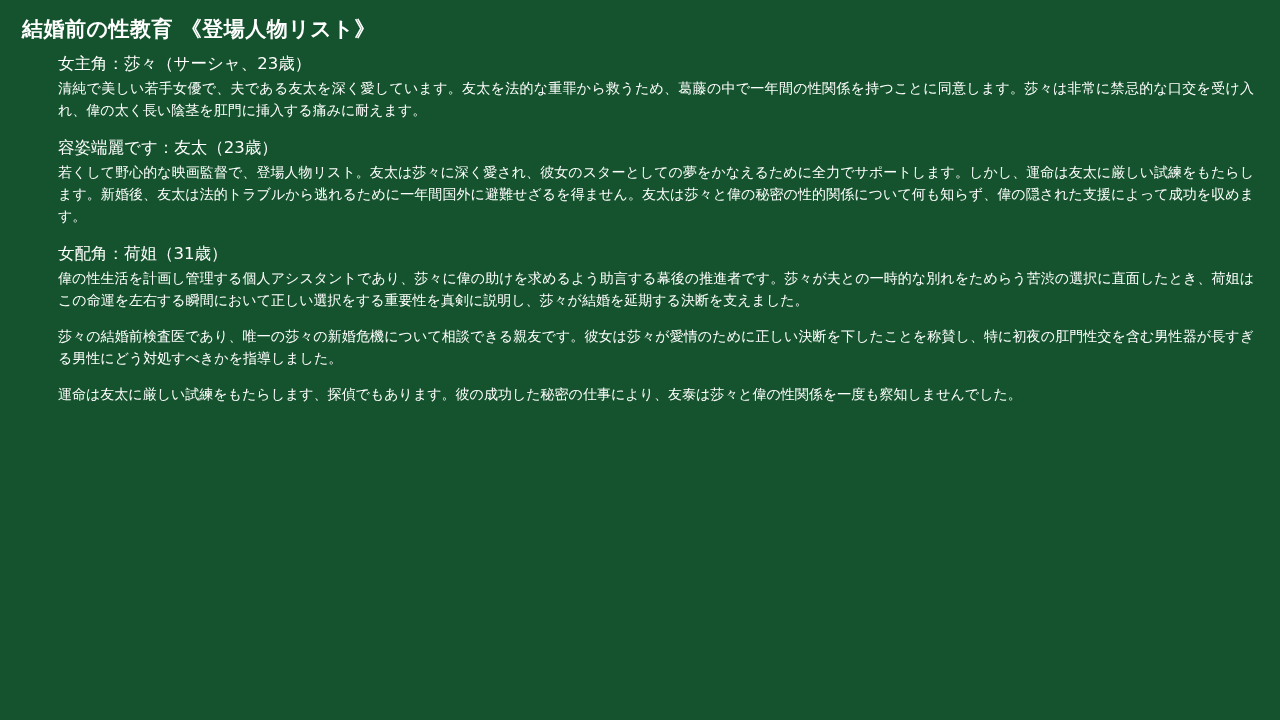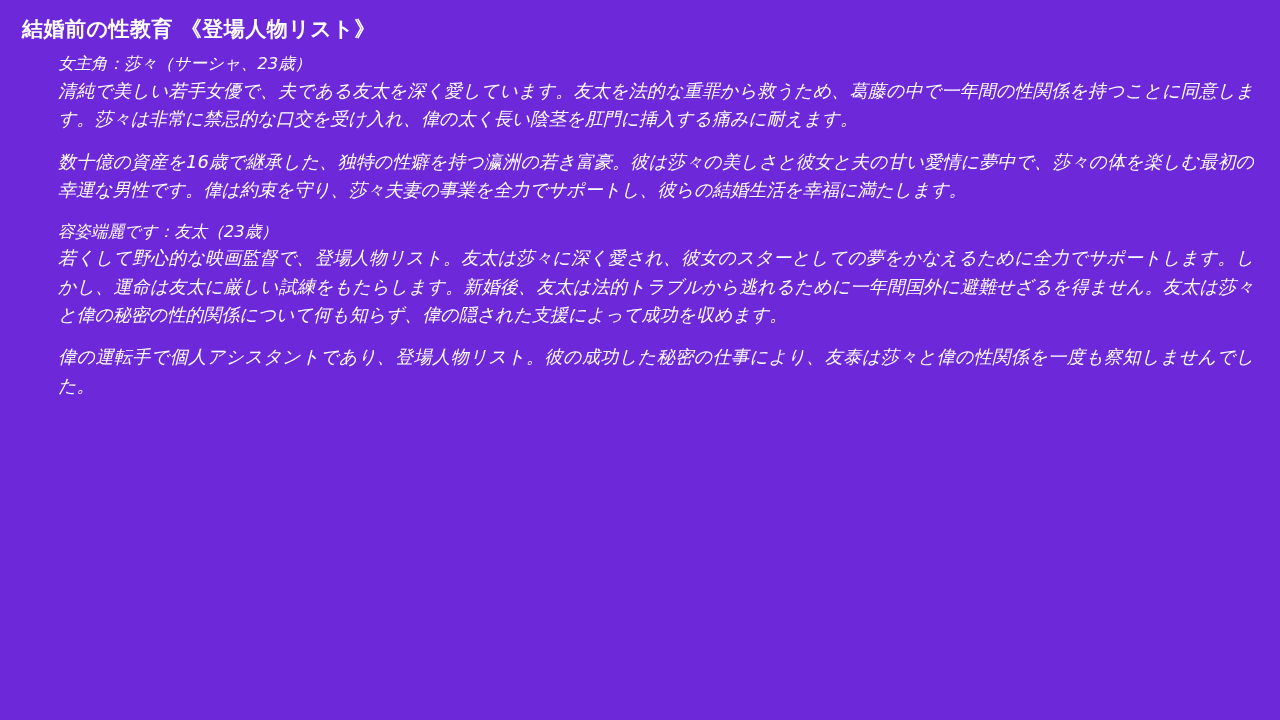--- a/index.html
+++ b/index.html
@@ -12,46 +12,45 @@
   }
   body {
     font-family: "DejaVu Sans", "Liberation Sans", sans-serif;
     color: #ffffff;
   }
   .page {
     width: 1280px;
     height: 720px;
     box-sizing: border-box;
     padding: 16px 22px 0 22px;
-    background: #6d28d9;
+    background: #14532d;
   }
   .doc-title {
     font-size: 21px;
     line-height: 1.3;
     color: #ffffff;
     margin: 0 0 8px 0;
     letter-spacing: 0.5px;
     white-space: nowrap;
   }
   .entries {
     padding-left: 36px;
-    font-style: italic;
   }
   .entry {
     margin-bottom: 14px;
   }
   .entry-heading {
     font-size: 16.5px;
     line-height: 1.55;
     color: #ffffff;
     margin: 0;
     white-space: nowrap;
   }
   .entry-body {
-    font-size: 18px;
+    font-size: 14px;
     line-height: 1.58;
     color: #ffffff;
     margin: 0;
     text-align: justify;
     text-justify: inter-ideograph;
     max-width: 1196px;
   }
 </style>
 </head>
 <body>
@@ -60,30 +59,34 @@
   <h1 class="doc-title">結婚前の性教育 《登場人物リスト》</h1>
 
   <div class="entries">
 
     <div class="entry">
       <p class="entry-heading">女主角：莎々（サーシャ、23歳）</p>
       <p class="entry-body">清純で美しい若手女優で、夫である友太を深く愛しています。友太を法的な重罪から救うため、葛藤の中で一年間の性関係を持つことに同意します。莎々は非常に禁忌的な口交を受け入れ、偉の太く長い陰茎を肛門に挿入する痛みに耐えます。</p>
     </div>
 
     <div class="entry">
-      <p class="entry-body">数十億の資産を16歳で継承した、独特の性癖を持つ瀛洲の若き富豪。彼は莎々の美しさと彼女と夫の甘い愛情に夢中で、莎々の体を楽しむ最初の幸運な男性です。偉は約束を守り、莎々夫妻の事業を全力でサポートし、彼らの結婚生活を幸福に満たします。</p>
     </div>
 
     <div class="entry">
       <p class="entry-heading">容姿端麗です：友太（23歳）</p>
       <p class="entry-body">若くして野心的な映画監督で、登場人物リスト。友太は莎々に深く愛され、彼女のスターとしての夢をかなえるために全力でサポートします。しかし、運命は友太に厳しい試練をもたらします。新婚後、友太は法的トラブルから逃れるために一年間国外に避難せざるを得ません。友太は莎々と偉の秘密の性的関係について何も知らず、偉の隠された支援によって成功を収めます。</p>
     </div>
 
-
     <div class="entry">
+      <p class="entry-heading">女配角：荷姐（31歳）</p>
+      <p class="entry-body">偉の性生活を計画し管理する個人アシスタントであり、莎々に偉の助けを求めるよう助言する幕後の推進者です。莎々が夫との一時的な別れをためらう苦渋の選択に直面したとき、荷姐はこの命運を左右する瞬間において正しい選択をする重要性を真剣に説明し、莎々が結婚を延期する決断を支えました。</p>
     </div>
 
     <div class="entry">
-      <p class="entry-body">偉の運転手で個人アシスタントであり、登場人物リスト。彼の成功した秘密の仕事により、友泰は莎々と偉の性関係を一度も察知しませんでした。</p>
+      <p class="entry-body">莎々の結婚前検査医であり、唯一の莎々の新婚危機について相談できる親友です。彼女は莎々が愛情のために正しい決断を下したことを称賛し、特に初夜の肛門性交を含む男性器が長すぎる男性にどう対処すべきかを指導しました。</p>
+    </div>
+
+    <div class="entry">
+      <p class="entry-body">運命は友太に厳しい試練をもたらします、探偵でもあります。彼の成功した秘密の仕事により、友泰は莎々と偉の性関係を一度も察知しませんでした。</p>
     </div>
 
   </div>
 </div>
 
 </body></html>

